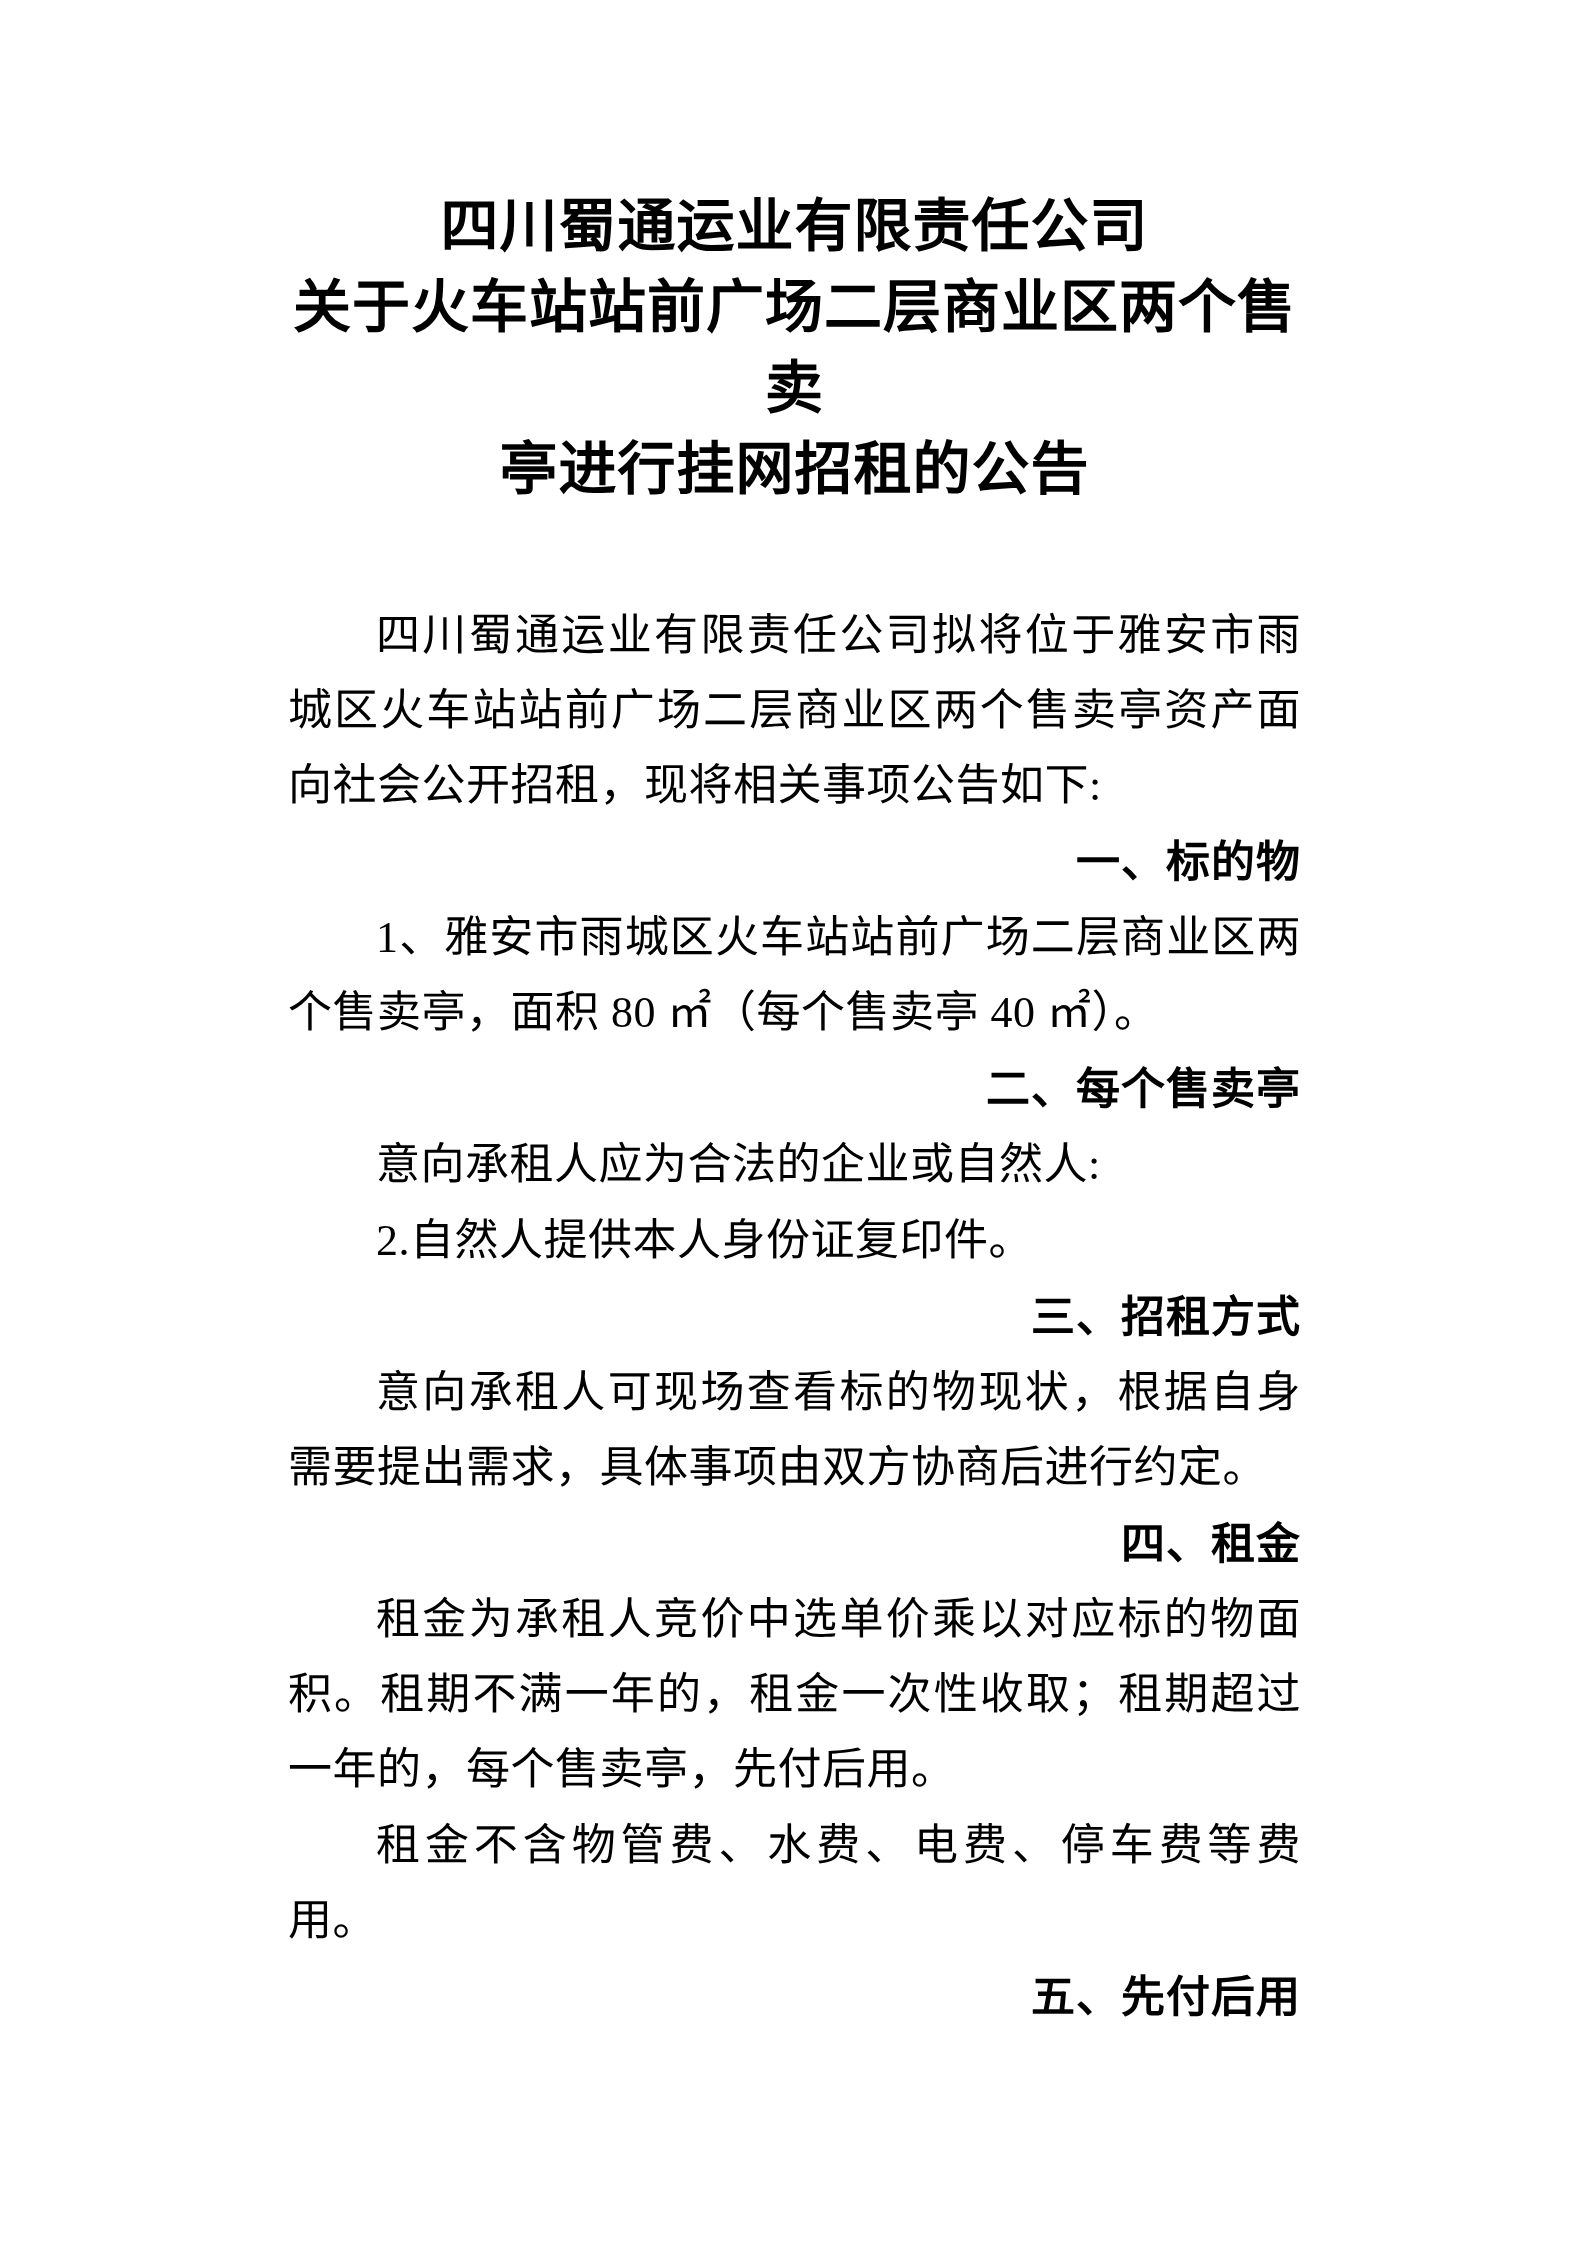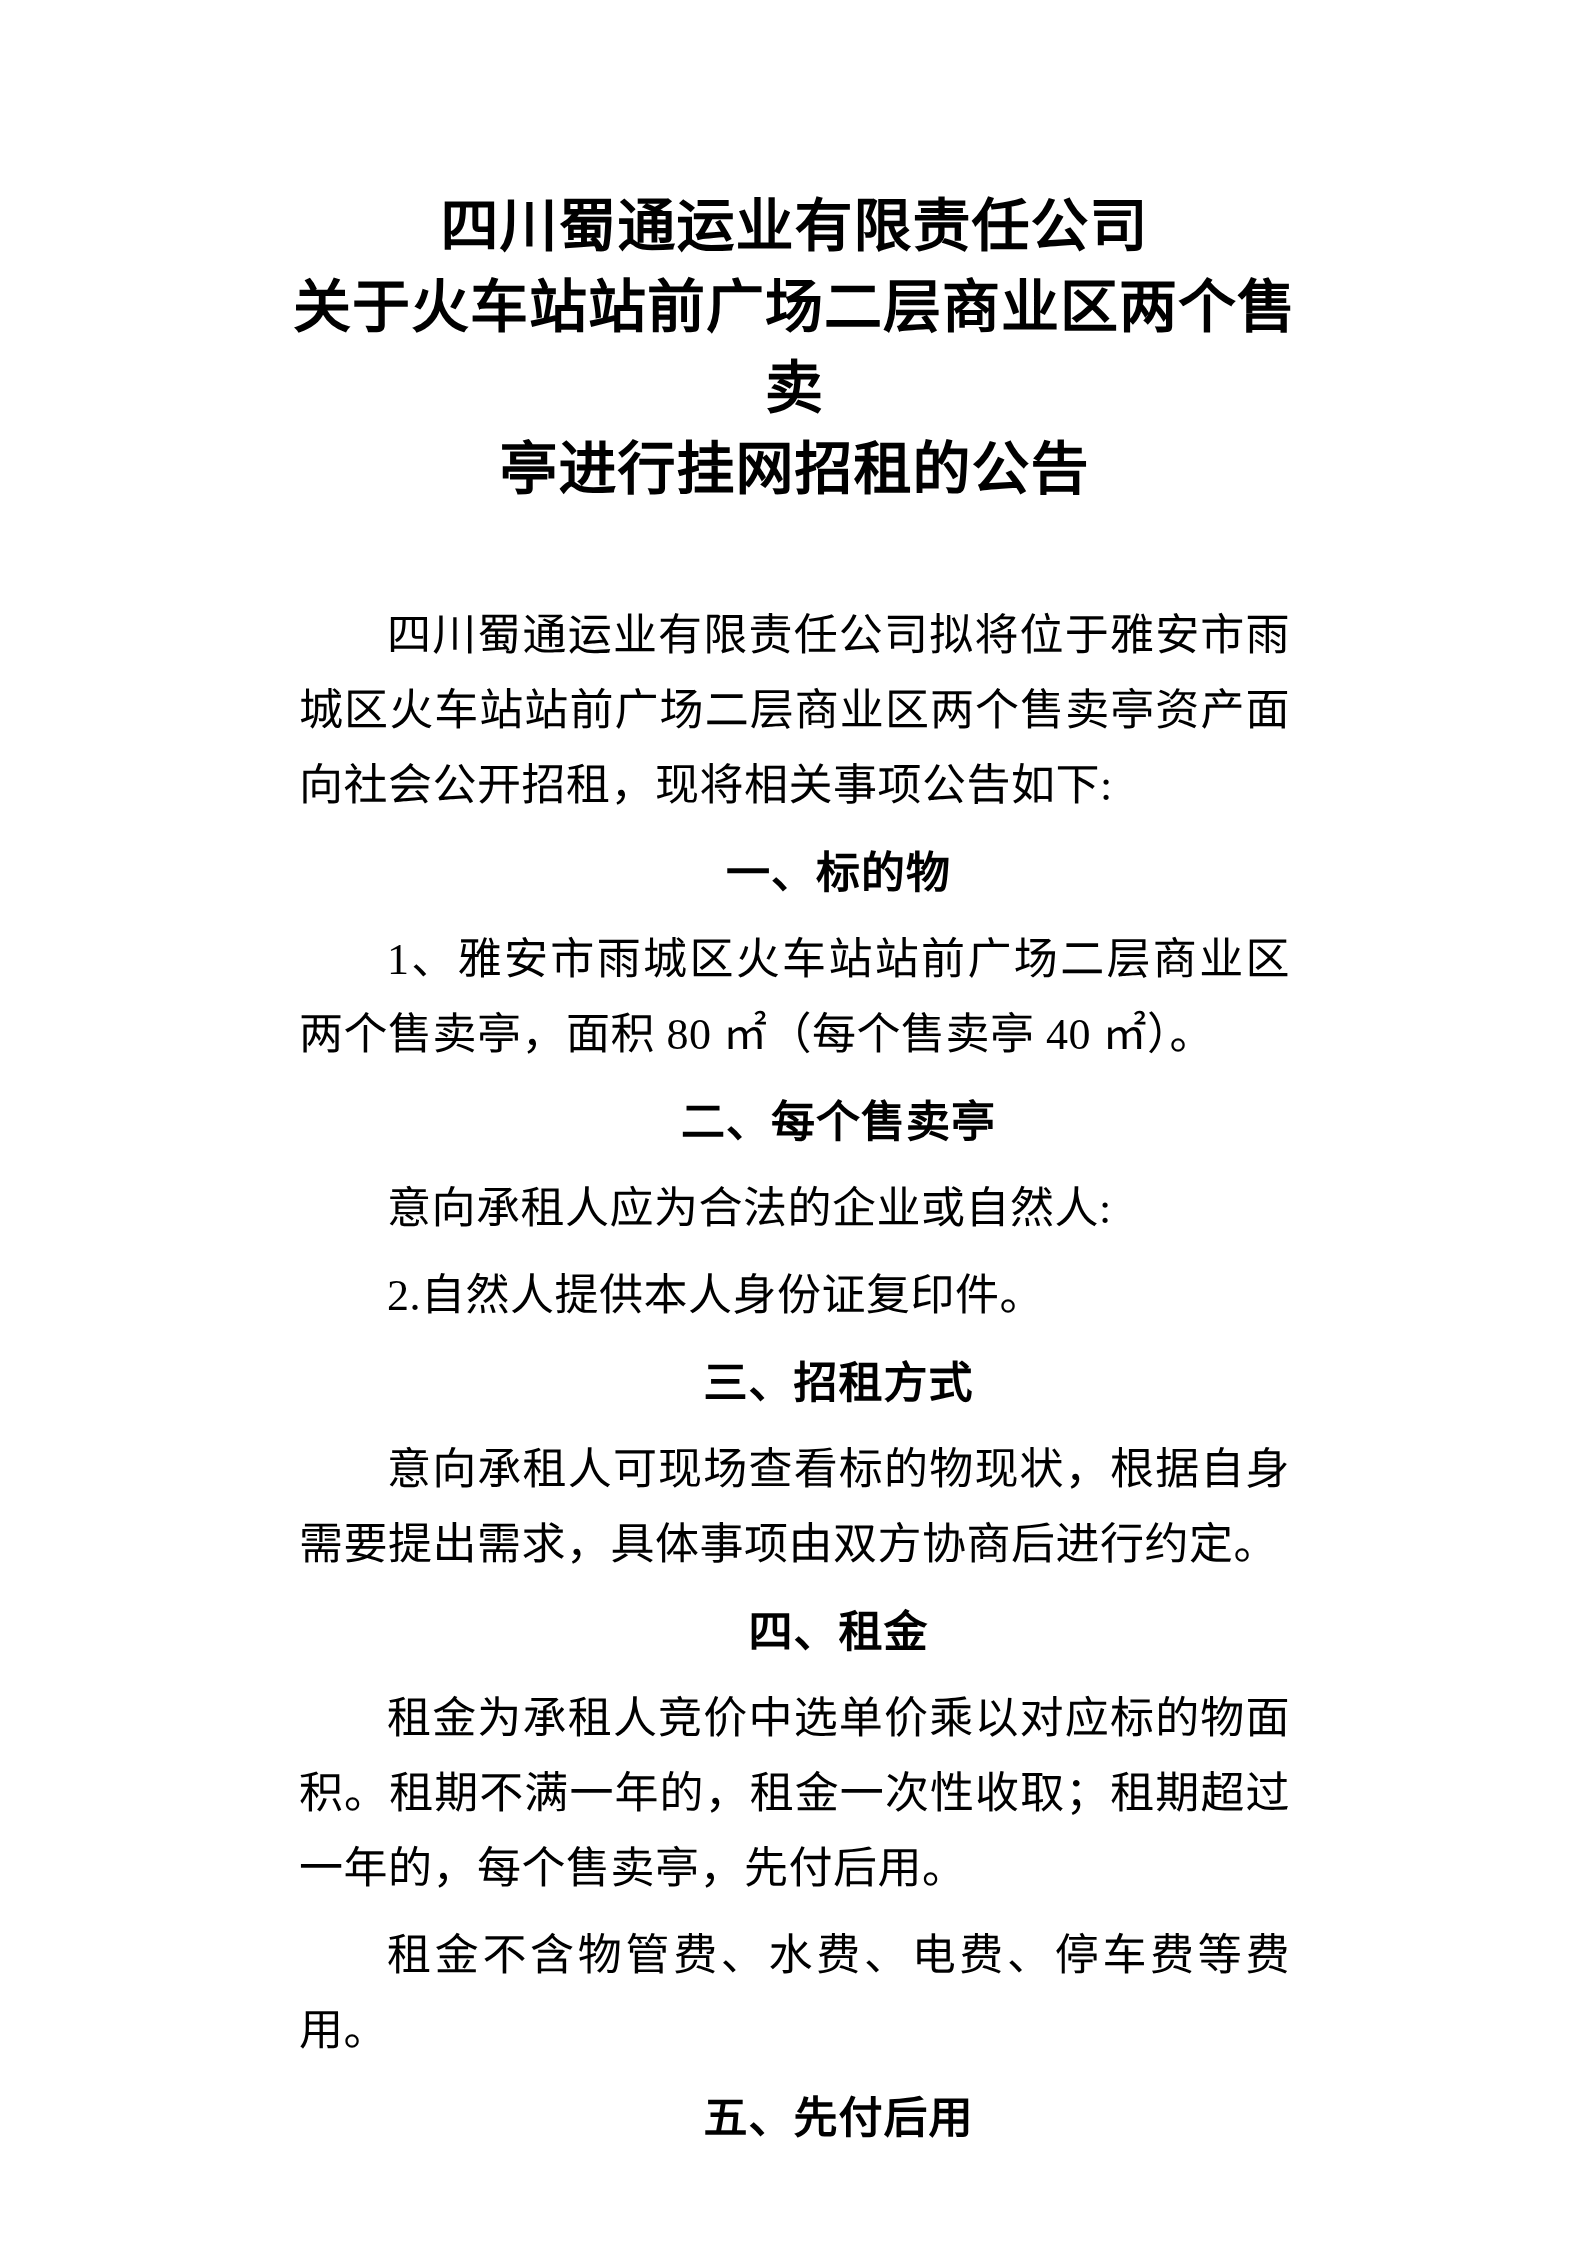--- a/index.html
+++ b/index.html
@@ -23,32 +23,32 @@
     margin: 0 0 88px 0;
     font-size: 58px;
     font-weight: 700;
     line-height: 81px;
     text-align: center;
     letter-spacing: 1px;
     white-space: pre-line;
     font-family: "Liberation Serif", "DejaVu Serif", serif;
   }
   .doc-body p {
-    margin: 12px;
+    margin: 1px;
     font-size: 44px;
     line-height: 75px;
     text-indent: 2em;
     text-align: justify;
     letter-spacing: 0.5px;
     font-family: "Liberation Serif", "DejaVu Serif", serif;
   }
   .doc-body p.heading {
     font-weight: 700;
     letter-spacing: 1px;
-    text-align: center;
+    text-align: right;
     font-family: "Liberation Sans", "DejaVu Sans", sans-serif;
   }
 </style>
 </head>
 <body>
 
 <div class="page">
   <h1 class="doc-title">四川蜀通运业有限责任公司
 关于火车站站前广场二层商业区两个售卖
 亭进行挂网招租的公告</h1>

